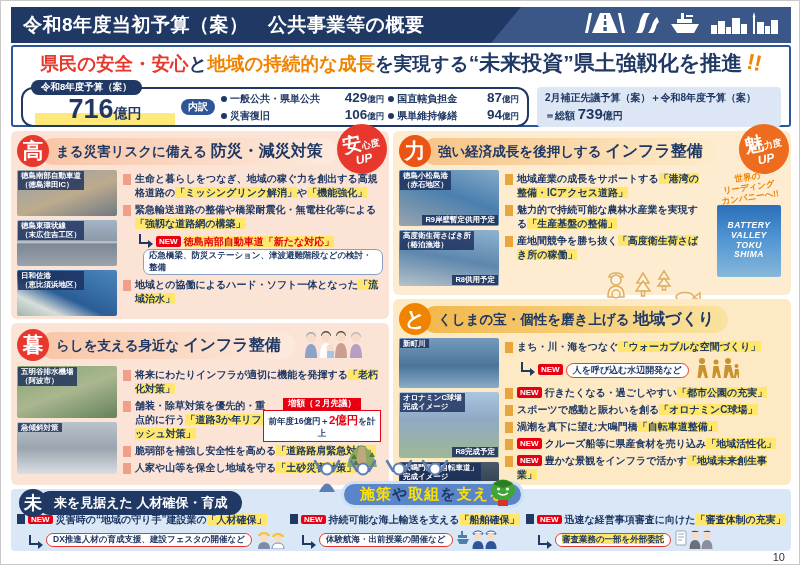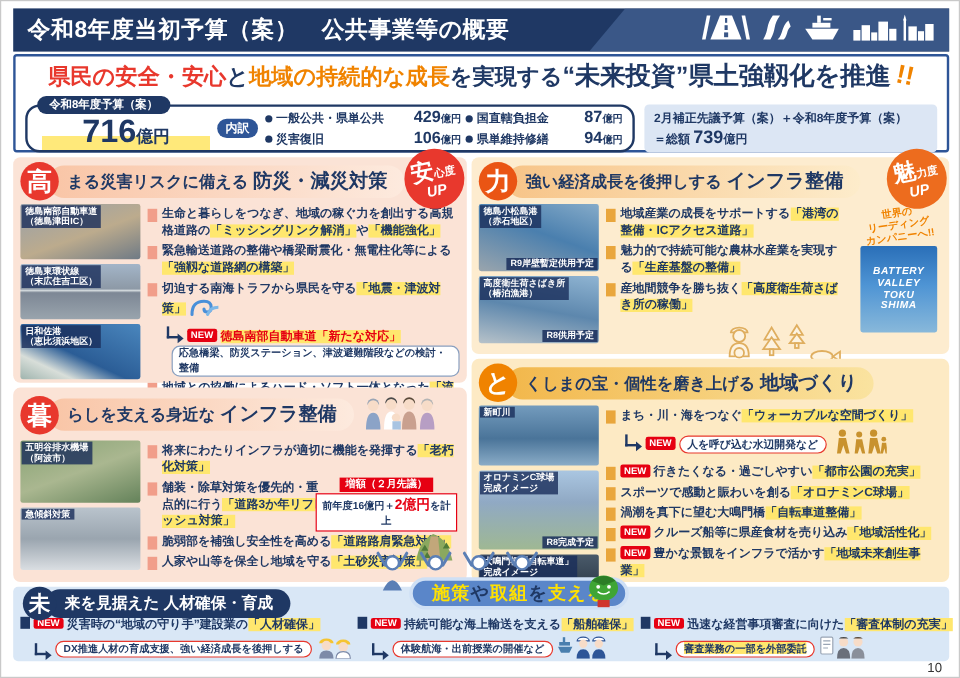--- a/index.html
+++ b/index.html
@@ -259,24 +259,20 @@
         <figure class="photo ph-coast" style="height:46px;margin:0">
             <span class="cap">
               <span>日和佐港</span>
               <span>（恵比須浜地区）</span>
             </span>
           </figure>
       </div>
       <div class="bcol">
         <div class="b"><span>生命と暮らしをつなぎ、地域の稼ぐ力を創出する高規格道路の</span><span class="sg-hl">「ミッシングリンク解消」</span><span>や</span><span class="sg-hl">「機能強化」</span></div>
         <div class="b"><span>緊急輸送道路の整備や橋梁耐震化・無電柱化等による</span><span class="sg-hl">「強靱な道路網の構築」</span></div>
-        <div class="b"><span><span>切迫する南海トラフから県民を守る</span><span class="sg-hl">「地震・津波対策」</span></span><span class="wave"><svg width="24" height="16" viewBox="0 0 24 16">
-                <path d="M2 14 Q2 3 12 3 Q18 3 18 8 Q18 12 14.5 12 Q12 12 12 9.5" stroke="#4a90d9" fill="none" stroke-width="2.6" stroke-linecap="round"></path>
-                <path d="M15 14 Q17 8 24 8" stroke="#7db8e8" fill="none" stroke-width="2.6" stroke-linecap="round"></path>
-              </svg></span></div>
         <div>
           <div class="subline"><span class="hook"></span><span class="new">NEW</span><span class="sg-rn">徳島南部自動車道「新たな対応」</span></div>
           <div class="sub-box">応急橋梁、防災ステーション、津波避難階段などの検討・整備</div>
         </div>
         <div class="b"><span>地域との協働によるハード・ソフト一体となった</span><span class="sg-hl">「流域治水」</span></div>
       </div>
     </div>
   </section>
 
   <section class="sec sec-b">
@@ -482,21 +478,21 @@
     <div class="strip-head">
       <span class="lead lead-navy" style="width:28px;height:28px;font-size:18px;flex:0 0 28px">未</span>
       <span class="pill pill-navy">来を見据えた 人材確保・育成</span>
     </div>
     <div class="bubble"><span class="sg-yel">施策</span><span class="sg-sub">や</span><span class="sg-yel">取組</span><span class="sg-sub">を</span><span class="sg-yel">支える</span></div>
     <div class="strip-items">
       <div class="bitem bitem-1">
         <div class="bitem-line"><span class="bsq"></span><span class="new">NEW</span><span><span>災害時の“地域の守り手”建設業の</span><span class="sg-hl">「人材確保」</span></span></div>
         <div class="bitem-sub">
             <span class="hook"></span>
-            <span class="callout"><span>DX推進人材の育成支援、強い経済成長を後押しする</span></span>
+            <span class="callout"><span>DX推進人材の育成支援、建設フェスタの開催など</span></span>
             <span style="margin-left:4px"><svg width="30" height="20" viewBox="0 0 30 20">
                 <path d="M2 7a6 4 0 0 1 12 0z" fill="#f5c431"></path>
                 <circle cx="8" cy="9" r="4" fill="#f7dcc8"></circle>
                 <path d="M2 20 Q2 13 8 13 Q14 13 14 20Z" fill="#7d8aa8"></path>
                 <path d="M16 8a6 4 0 0 1 12 0z" fill="#f5c431"></path>
                 <circle cx="22" cy="10" r="4" fill="#f7dcc8"></circle>
                 <path d="M16 20 Q16 14 22 14 Q28 14 28 20Z" fill="#fff" stroke="#7d8aa8"></path>
               </svg></span>
           </div>
       </div>

